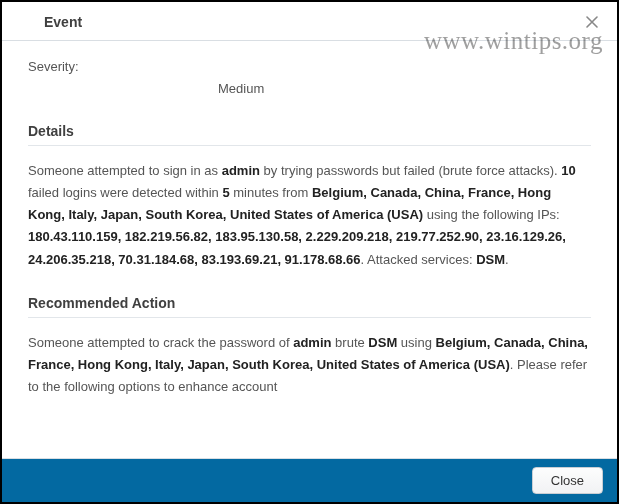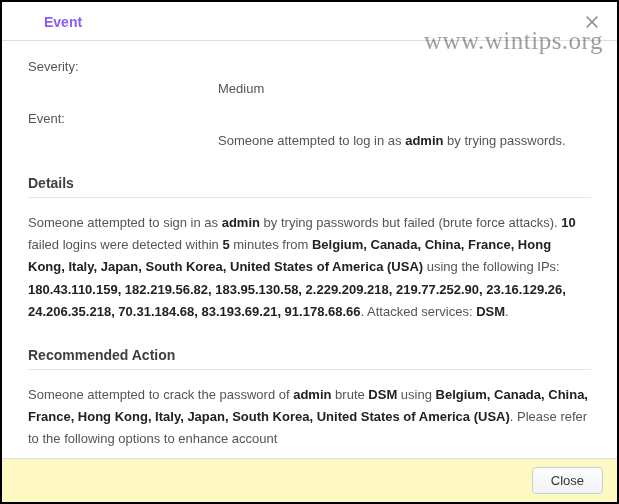--- a/index.html
+++ b/index.html
@@ -24,21 +24,21 @@
   .header {
     padding: 12px 18px 10px 18px;
     border-bottom: 1px solid #d9dee3;
     display: flex;
     align-items: center;
     justify-content: space-between;
   }
   .header-title {
     font-size: 14px;
     font-weight: 700;
-    color: #8b5cf6;
+    color: #404040;
     padding-left: 24px;
   }
   .close-x {
     width: 14px; height: 14px;
     display: flex; align-items: center; justify-content: center;
     color: #888;
     cursor: pointer;
     position: relative;
     z-index: 3;
   }
@@ -83,21 +83,21 @@
     line-height: 1.7;
     font-size: 13px;
   }
   .paragraph b, .value b { color: #222; font-weight: 700; }
 
   .footer {
     border-top: 1px solid #d9dee3;
     padding: 8px 14px 8px 14px;
     display: flex;
     justify-content: flex-end;
-    background: #fef9c3;
+    background: #0369a1;
   }
   .btn-close {
     background: linear-gradient(#fdfdfd, #f1f2f4);
     border: 1px solid #c9ced4;
     border-radius: 4px;
     padding: 5px 18px;
     font-size: 13px;
     color: #333;
     cursor: pointer;
   }
@@ -131,26 +131,20 @@
     </span>
   </div>
 
   <div class="body">
 
     <div class="kv">
       <div class="label">Severity:</div>
       <div class="value">Medium</div>
     </div>
 
-    <div class="kv">
-      <div class="label">Event:</div>
-      <div class="value">
-        <span>Someone attempted to log in as </span><b>admin</b><span> by trying passwords.</span>
-      </div>
-    </div>
 
     <div class="section-heading">Details</div>
     <hr class="section-divider">
 
     <div class="paragraph">
       <span>Someone attempted to sign in as </span><b>admin</b><span> by trying passwords but failed (brute force attacks). </span><b>10</b><span> failed logins were detected within </span><b>5</b><span> minutes from </span><b>Belgium, Canada, China, France, Hong Kong, Italy, Japan, South Korea, United States of America (USA)</b><span> using the following IPs: </span><b>180.43.110.159, 182.219.56.82, 183.95.130.58, 2.229.209.218, 219.77.252.90, 23.16.129.26, 24.206.35.218, 70.31.184.68, 83.193.69.21, 91.178.68.66</b><span>. Attacked services: </span><b>DSM</b><span>.</span>
     </div>
 
     <div class="section-heading">Recommended Action</div>
     <hr class="section-divider">

